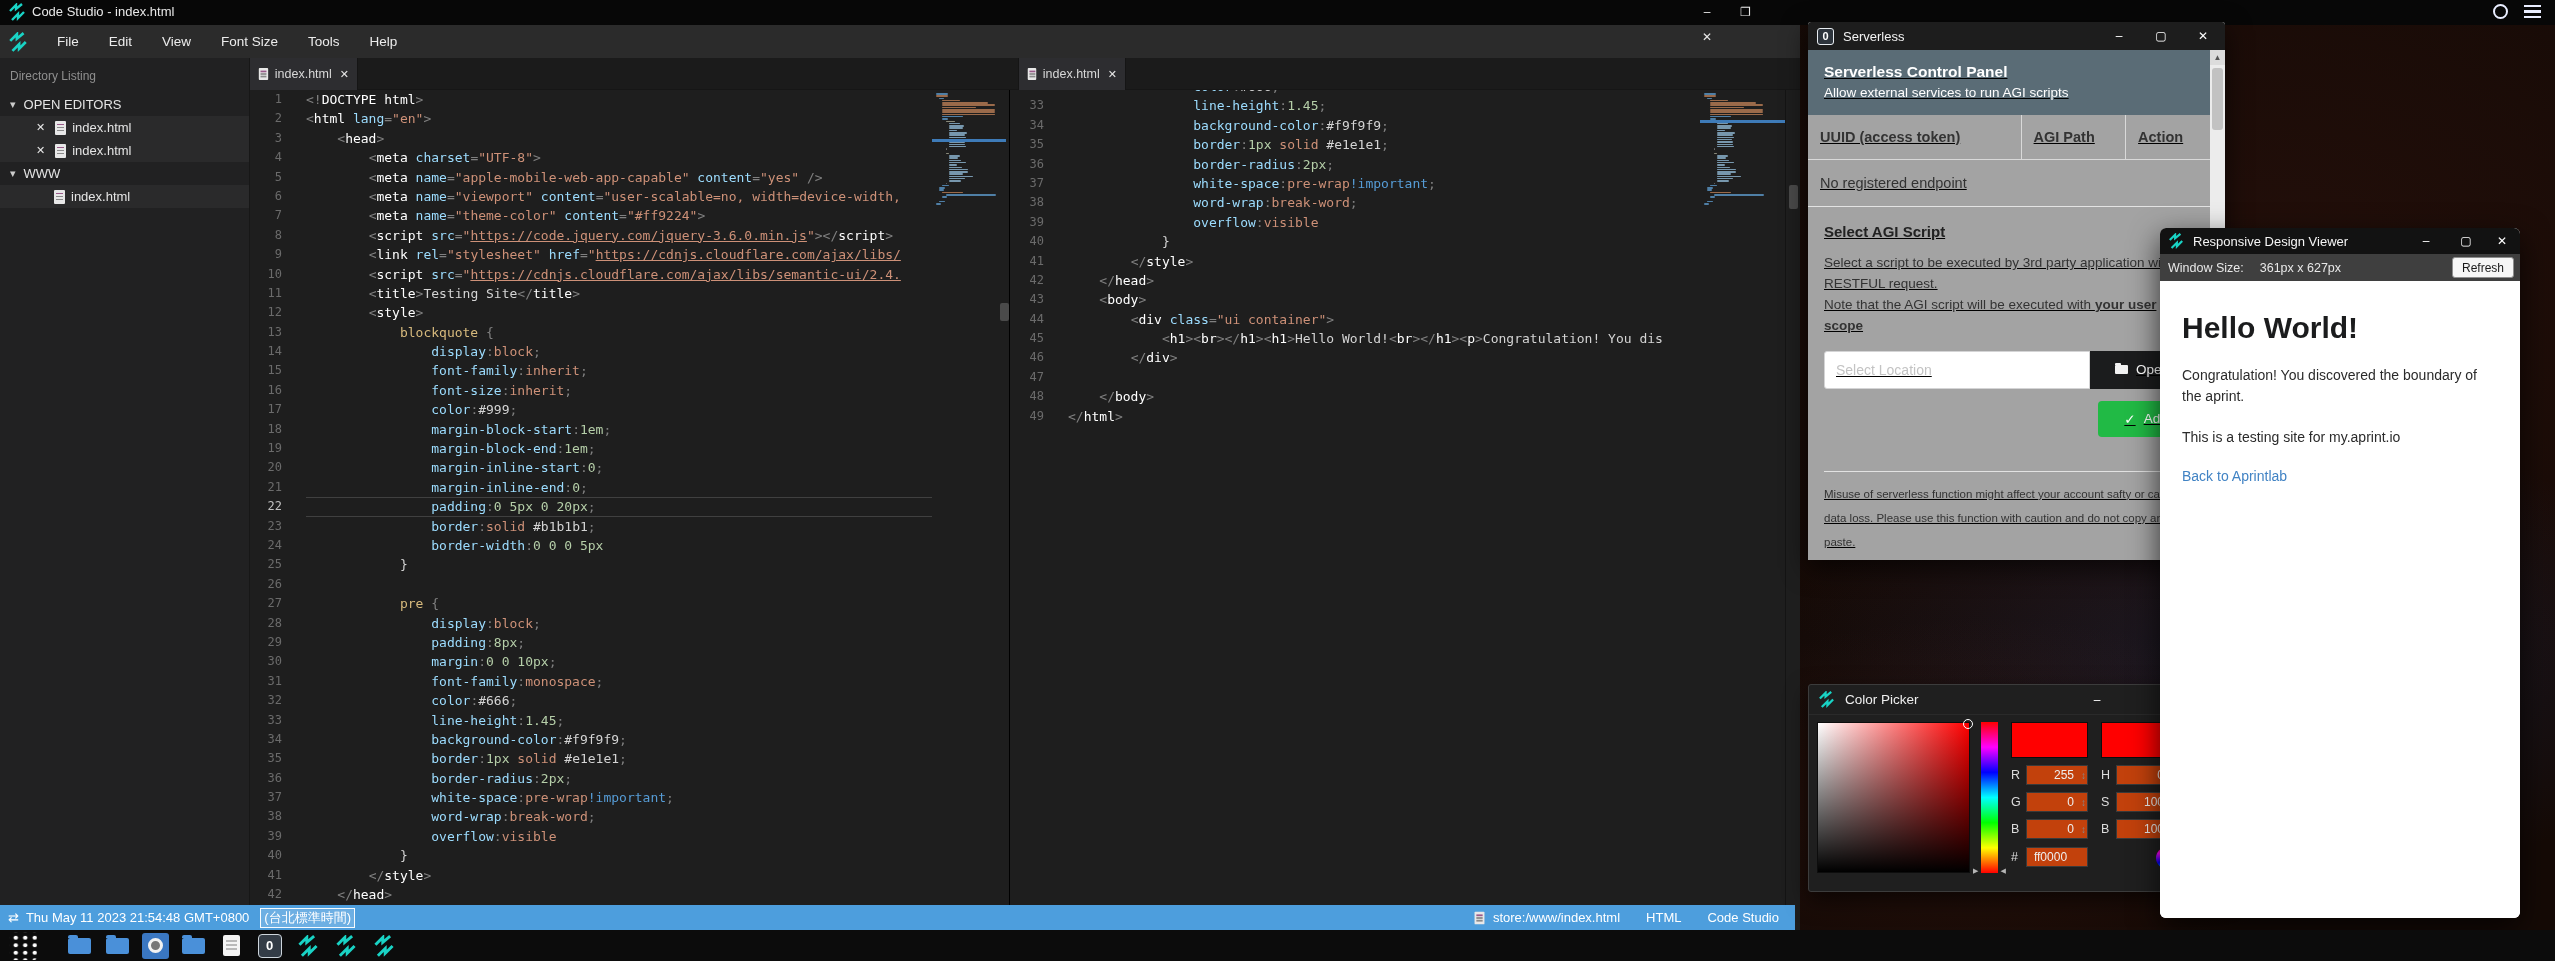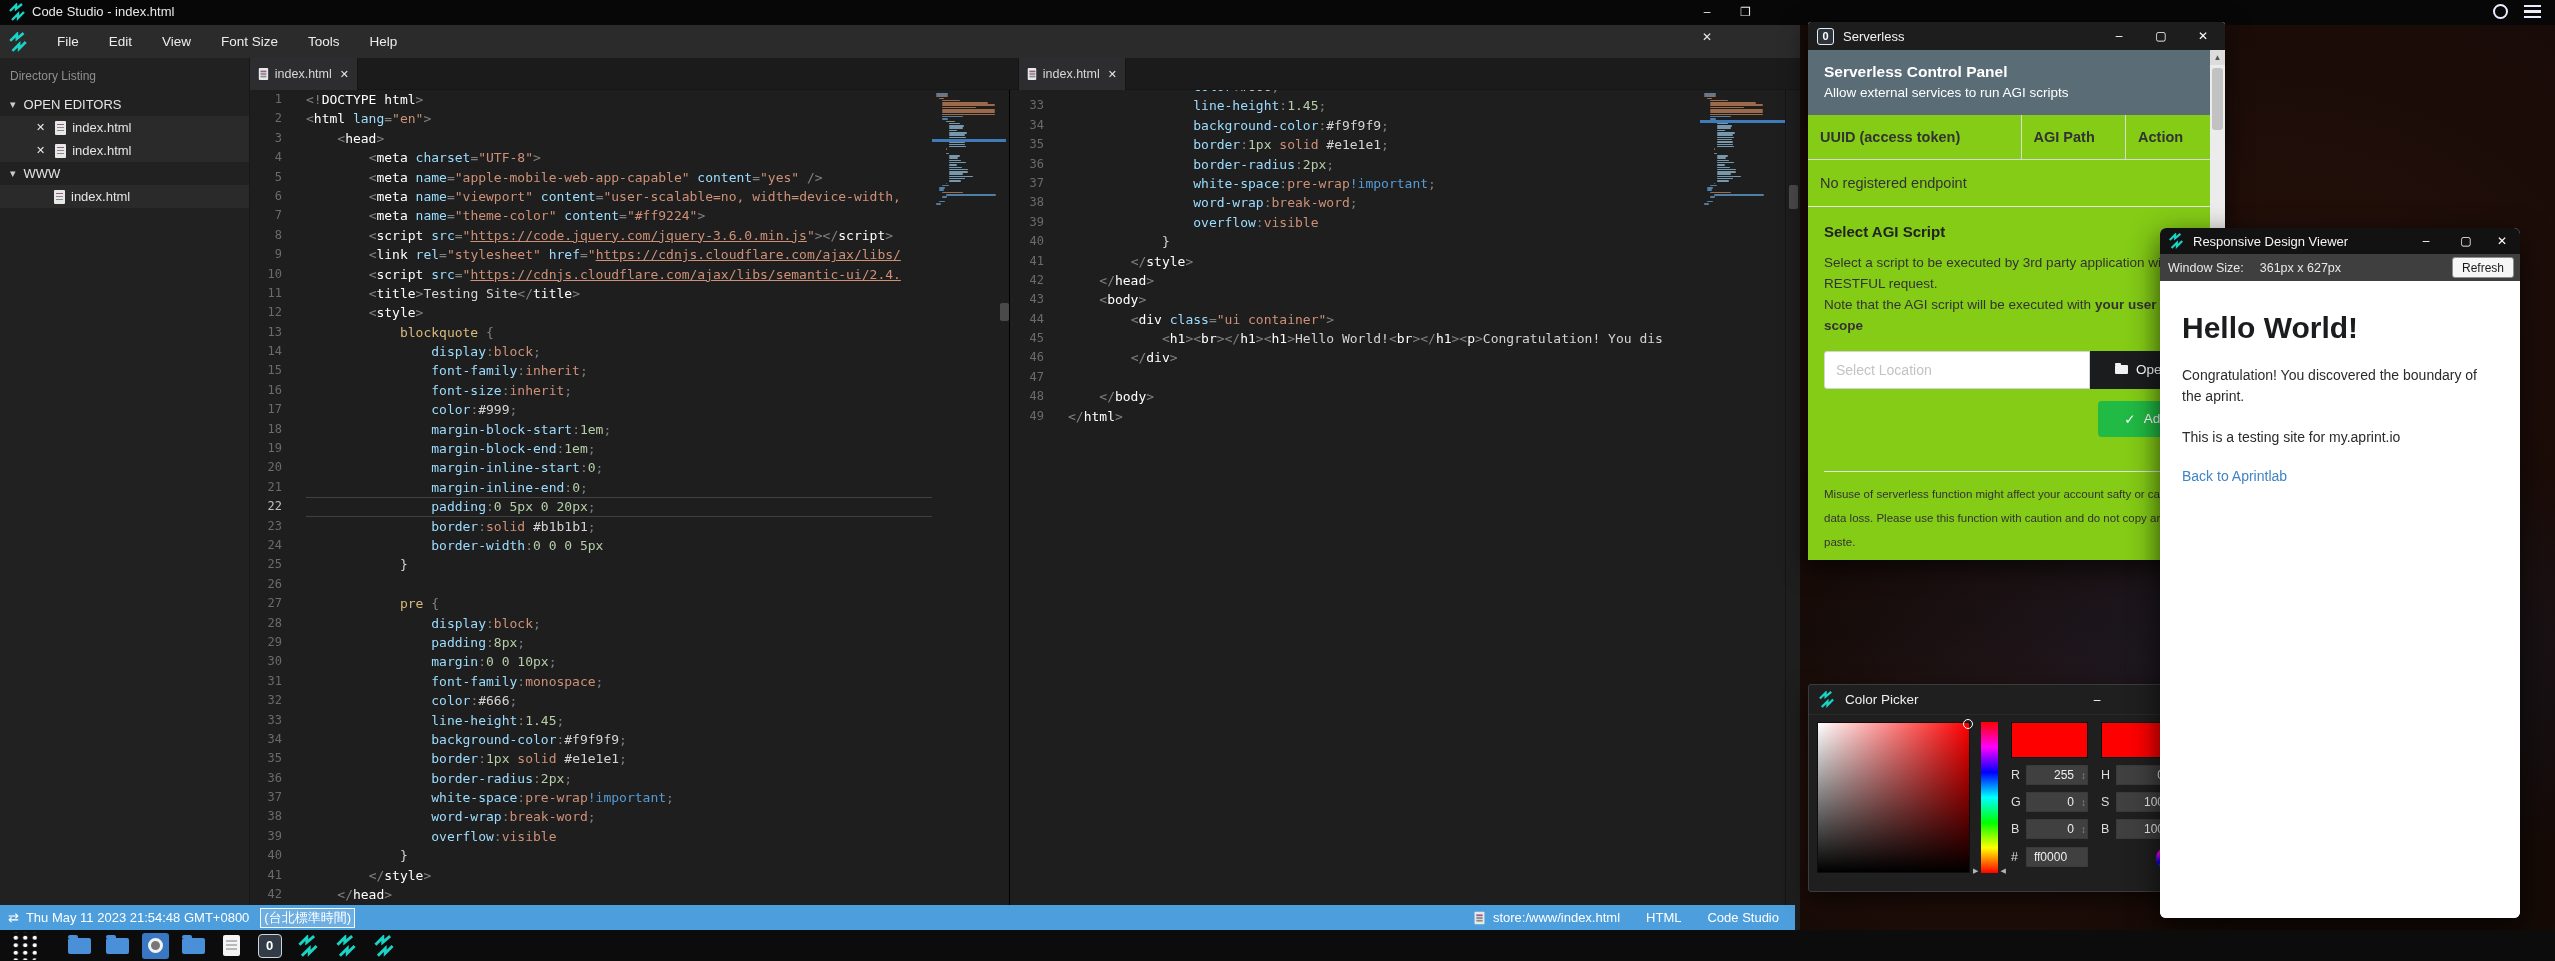--- a/index.html
+++ b/index.html
@@ -98,21 +98,21 @@
   .sb-right .ficon { transform:scale(.9); }
 
   
   .sl-win { position:absolute; left:1808px; top:22px; width:417px; height:538px; background:#ffffff;
             border-radius:3px; box-shadow:0 8px 26px rgba(0,0,0,.65); z-index:5; }
   .sl-title { height:28px; background:#1d1d1d; border-radius:3px 3px 0 0; display:flex; align-items:center; position:relative; }
   .sl-appicon { width:17px; height:17px; margin-left:9px; border:1.5px solid #e8edf2; border-radius:3px; background:#2d343c;
                 color:#fff; font-size:11px; font-weight:bold; text-align:center; line-height:14px; }
   .sl-title .t { color:#f2f2f2; font-size:13px; margin-left:9px; }
   .sl-ctrl { position:absolute; top:0; height:28px; line-height:28px; color:#fff; font-size:12px; width:20px; text-align:center; }
-  .sl-body { position:absolute; left:0; top:28px; right:15px; bottom:0; background:#84cc16; overflow:hidden; }
+  .sl-body { position:absolute; left:0; top:28px; right:15px; bottom:0; background:#a3a3a3; overflow:hidden;text-decoration:underline; }
   .sl-scroll { position:absolute; right:0; top:28px; width:15px; bottom:0; background:#ececec; border-radius:0 0 3px 0; }
   .sl-scroll .up { height:15px; background:#dcdcdc; color:#555; font-size:8px; text-align:center; line-height:15px; }
   .sl-scroll .sthumb { position:absolute; left:2px; right:2px; top:18px; height:62px; background:#c2c2c2; border-radius:3px; }
   .sl-head { background:#5a6c76; color:#ffffff; padding:13px 16px 15px 16px; }
   .sl-head .h { font-weight:bold; font-size:15.5px; }
   .sl-head .s { font-size:13.5px; margin-top:4px; }
   .sl-table { width:100%; border-collapse:collapse; }
   .sl-table th { text-align:left; font-size:14.5px; color:#333; padding:14px 12px; border-right:1px solid #d9d9d9; border-bottom:1px solid #d9d9d9; }
   .sl-table th:last-child { border-right:none; }
   .sl-empty { font-size:14.5px; color:#333; padding:15px 12px; border-bottom:1px solid #e3e3e3; }
@@ -164,21 +164,21 @@
   .cp-ring { position:absolute; right:-4px; top:-4px; width:10px; height:10px; border:1.5px solid #fff; border-radius:50%; }
   .cp-huewrap { position:relative; margin-left:11px; width:17px; height:151px; }
   .cp-hue { width:17px; height:151px; background:linear-gradient(to bottom,#f00,#f0f,#00f,#0ff,#0f0,#ff0,#f00); }
   .cp-harrow { position:absolute; bottom:-2px; color:#b5b5b5; font-size:7px; }
   .cp-harrow.l { left:-8px; }
   .cp-harrow.r { right:-8px; }
   .cp-col { margin-left:13px; width:77px; }
   .cp-swatch { width:77px; height:36px; border:1px solid #0d0d0d; }
   .cp-row { display:flex; align-items:center; margin-top:7px; position:relative; }
   .cp-lab { width:15px; color:#dddddd; font-size:12.5px; }
-  .cp-inp { flex:1; height:20px; background:#404040; border:1px solid #3a3a3a; color:#eee; font-size:12px;
+  .cp-inp { flex:1; height:20px; background:#c2410c; border:1px solid #3a3a3a; color:#eee; font-size:12px;
             text-align:right; padding-right:13px; line-height:19px; }
   .cp-step { position:absolute; right:2px; color:#8a8a8a; font-size:10px; }
   .cp-hexrow { display:flex; align-items:center; margin-top:8px; }
   .cp-wheel { width:22px; height:22px; border-radius:50%; margin-top:8px; margin-left:auto;
               background:conic-gradient(#f00,#ff0,#0f0,#0ff,#00f,#f0f,#f00); position:relative; }
   .cp-wheel::after { content:""; position:absolute; inset:5px; border-radius:50%;
                      background:radial-gradient(circle, #fff 0%, rgba(255,255,255,0) 75%); }
 
   
   .taskbar { position:absolute; left:0; top:930px; width:2555px; height:31px; background:#0c0c0c; z-index:15;

